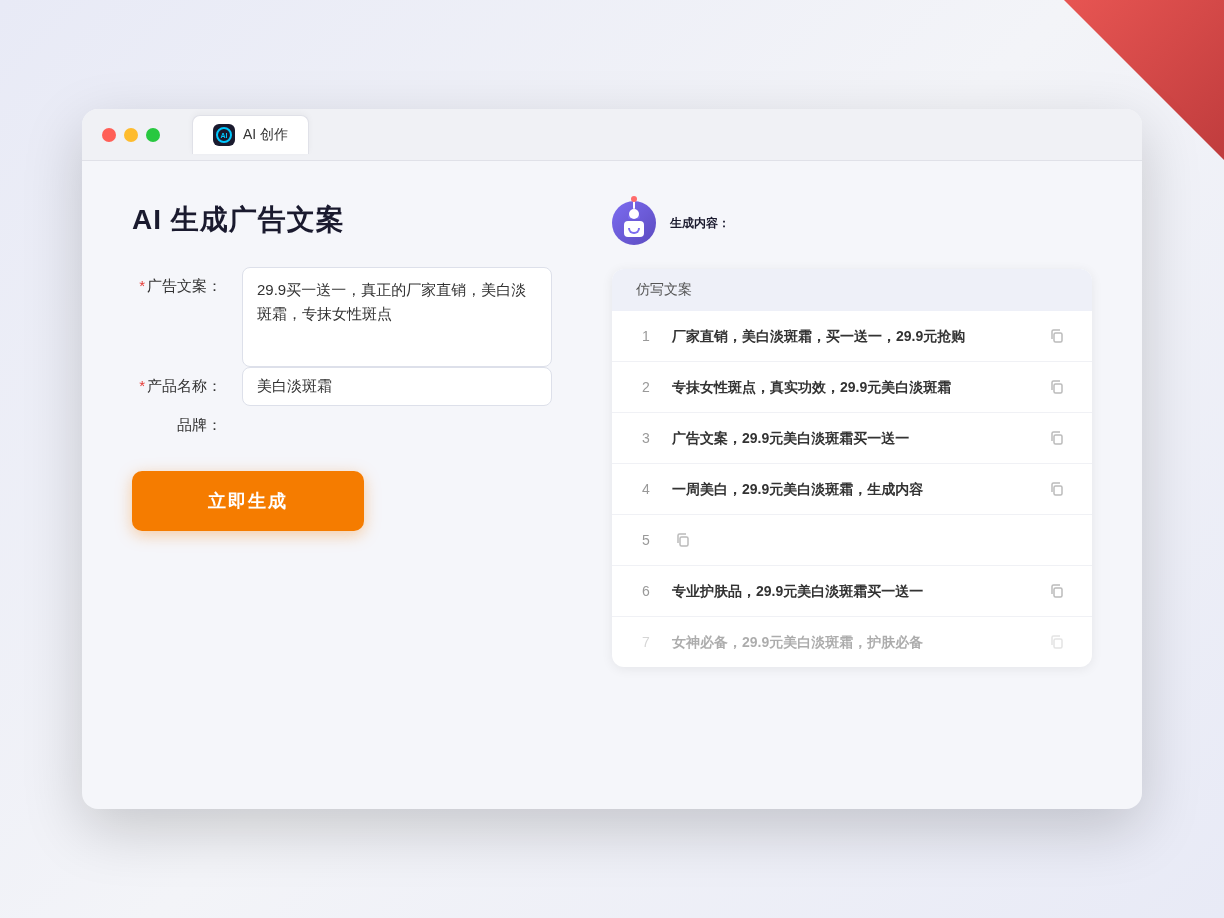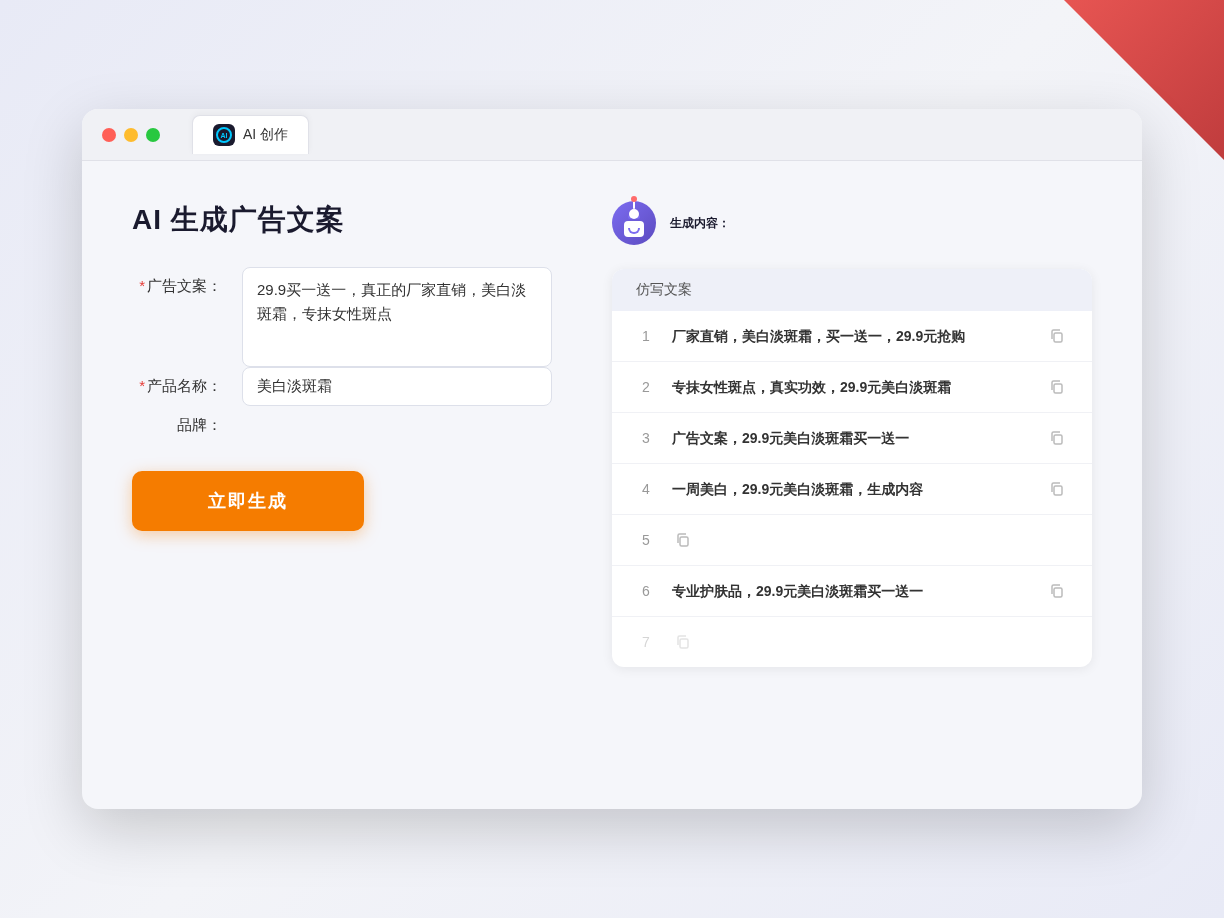--- a/index.html
+++ b/index.html
@@ -462,20 +462,21 @@
               <span class="result-text">专业护肤品，29.9元美白淡斑霜买一送一</span>
               <span class="copy-icon">
                 <svg viewBox="0 0 16 16" fill="none" stroke="currentColor" stroke-width="1.5">
       <rect x="5" y="5" width="8" height="9" rx="1.5"></rect>
       <path d="M3 11V3.5A1.5 1.5 0 0 1 4.5 2H11"></path>
     </svg>
               </span>
             </div>
             <div class="result-item faded">
               <span class="result-number">7</span>
+              <span class="result-text">女神必备，29.9元美白淡斑霜，护肤必备</span>
               <span class="copy-icon">
                 <svg viewBox="0 0 16 16" fill="none" stroke="currentColor" stroke-width="1.5">
       <rect x="5" y="5" width="8" height="9" rx="1.5"></rect>
       <path d="M3 11V3.5A1.5 1.5 0 0 1 4.5 2H11"></path>
     </svg>
               </span>
             </div>
           </div>
       </div>
     </div>

